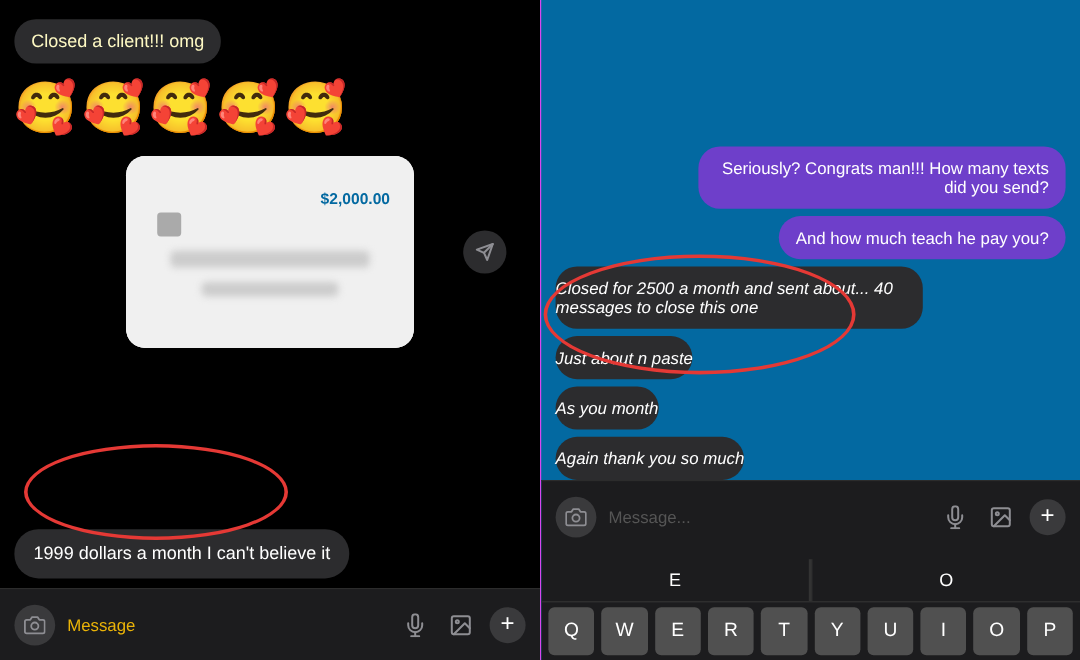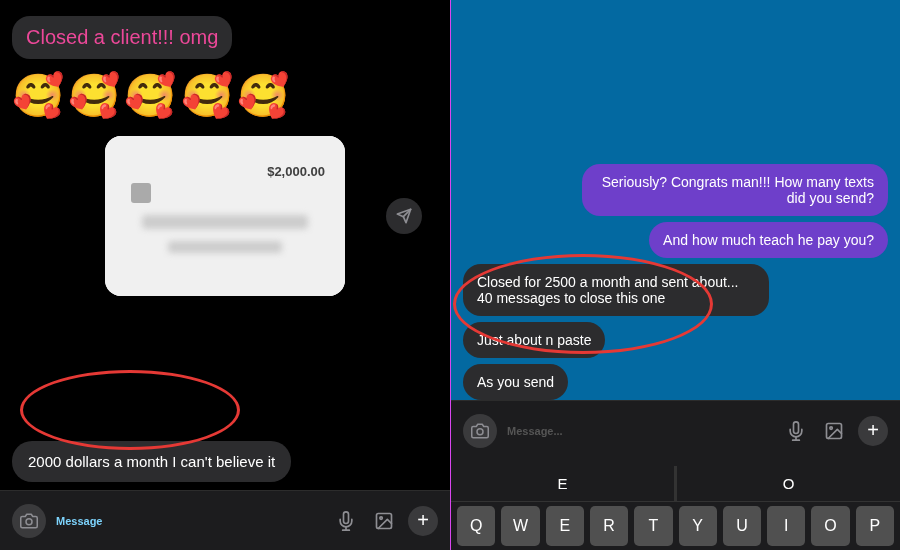--- a/index.html
+++ b/index.html
@@ -27,24 +27,24 @@
       flex: 1;
       padding: 16px 12px 0 12px;
       display: flex;
       flex-direction: column;
       gap: 8px;
       overflow: hidden;
     }
 
     .msg-bubble-left {
       background: #2c2c2e;
-      color: #ec4899;
+      color: #fef9c3;
       border-radius: 18px;
       padding: 10px 14px;
-      font-size: 20px;
+      font-size: 15px;
       align-self: flex-start;
       max-width: 80%;
     }
 
     .emoji-row {
       font-size: 42px;
       align-self: flex-start;
       padding: 4px 0;
       letter-spacing: 4px;
     }
@@ -83,21 +83,21 @@
 
     .blur-line-sm {
       width: 55%;
       height: 12px;
       background: #ccc;
       border-radius: 4px;
       filter: blur(3px);
     }
 
     .amount-green {
-      color: #404040;
+      color: #0369a1;
       font-size: 13px;
       font-weight: 600;
       position: absolute;
       top: 28px;
       right: 20px;
     }
 
     .send-btn {
       position: absolute;
       right: 16px;
@@ -151,23 +151,22 @@
       align-items: center;
       justify-content: center;
       flex-shrink: 0;
     }
 
     .message-input {
       flex: 1;
       background: transparent;
       border: none;
       color: #666;
-      font-size: 11px;
+      font-size: 14px;
       outline: none;
-      font-weight: bold;
     }
 
     .mic-icon, .gallery-icon, .plus-icon {
       width: 28px;
       height: 28px;
       display: flex;
       align-items: center;
       justify-content: center;
       color: #8e8e93;
       font-size: 18px;
@@ -213,24 +212,25 @@
       font-size: 14px;
       align-self: flex-end;
       max-width: 72%;
       text-align: right;
     }
 
     .msg-left-dark {
       background: #2c2c2e;
       color: #fff;
       border-radius: 18px;
-      padding: 10px 14px;
+      padding: 10px 0;
       font-size: 14px;
       align-self: flex-start;
       max-width: 72%;
+      font-style: italic;
     }
 
     
     .keyboard-area {
       background: #1c1c1e;
       padding: 6px 0 0 0;
     }
 
     .keyboard-suggestions {
       display: flex;
@@ -316,35 +316,35 @@
       <div class="send-btn">
         <svg width="16" height="16" viewBox="0 0 24 24" fill="none" stroke="#8e8e93" stroke-width="2.5" stroke-linecap="round" stroke-linejoin="round">
           <line x1="22" y1="2" x2="11" y2="13"></line>
           <polygon points="22 2 15 22 11 13 2 9 22 2"></polygon>
         </svg>
       </div>
     </div>
 
     <div style="flex:1;"></div>
     <div class="bottom-bubble-left">
-      <span>2000 dollars a month I can't believe it</span>
+      <span>1999 dollars a month I can't believe it</span>
     </div>
 
   </div>
 
   <div class="red-circle-left"></div>
 
   <div class="bottom-bar">
     <div class="camera-btn">
       <svg width="18" height="18" viewBox="0 0 24 24" fill="none" stroke="#8e8e93" stroke-width="2" stroke-linecap="round" stroke-linejoin="round">
         <path d="M23 19a2 2 0 0 1-2 2H3a2 2 0 0 1-2-2V8a2 2 0 0 1 2-2h4l2-3h6l2 3h4a2 2 0 0 1 2 2z"></path>
         <circle cx="12" cy="13" r="4"></circle>
       </svg>
     </div>
-    <span class="message-input" style="color:#7dd3fc;">Message</span>
+    <span class="message-input" style="color:#eab308;">Message</span>
     <div class="mic-icon">
       <svg width="20" height="20" viewBox="0 0 24 24" fill="none" stroke="#8e8e93" stroke-width="2" stroke-linecap="round" stroke-linejoin="round">
         <path d="M12 1a3 3 0 0 0-3 3v8a3 3 0 0 0 6 0V4a3 3 0 0 0-3-3z"></path>
         <path d="M19 10v2a7 7 0 0 1-14 0v-2"></path>
         <line x1="12" y1="19" x2="12" y2="23"></line>
         <line x1="8" y1="23" x2="16" y2="23"></line>
       </svg>
     </div>
     <div class="gallery-icon">
       <svg width="20" height="20" viewBox="0 0 24 24" fill="none" stroke="#8e8e93" stroke-width="2" stroke-linecap="round" stroke-linejoin="round">
@@ -373,23 +373,26 @@
         <span>Closed for 2500 a month and sent about... 40 messages to close this one</span>
       </div>
       <div style="position:absolute;top:-10px;left:-10px;width:260px;height:100px;border:3px solid #e53935;border-radius:50%;pointer-events:none;"></div>
     </div>
 
     <div class="msg-left-dark">
       <span>Just about n paste</span>
     </div>
 
     <div class="msg-left-dark">
-      <span>As you send</span>
-    </div>
-
+      <span>As you month</span>
+    </div>
+
+    <div class="msg-left-dark">
+      <span>Again thank you so much</span>
+    </div>
 
 
   </div>
 
   <div class="bottom-bar">
     <div class="camera-btn">
       <svg width="18" height="18" viewBox="0 0 24 24" fill="none" stroke="#8e8e93" stroke-width="2" stroke-linecap="round" stroke-linejoin="round">
         <path d="M23 19a2 2 0 0 1-2 2H3a2 2 0 0 1-2-2V8a2 2 0 0 1 2-2h4l2-3h6l2 3h4a2 2 0 0 1 2 2z"></path>
         <circle cx="12" cy="13" r="4"></circle>
       </svg>

